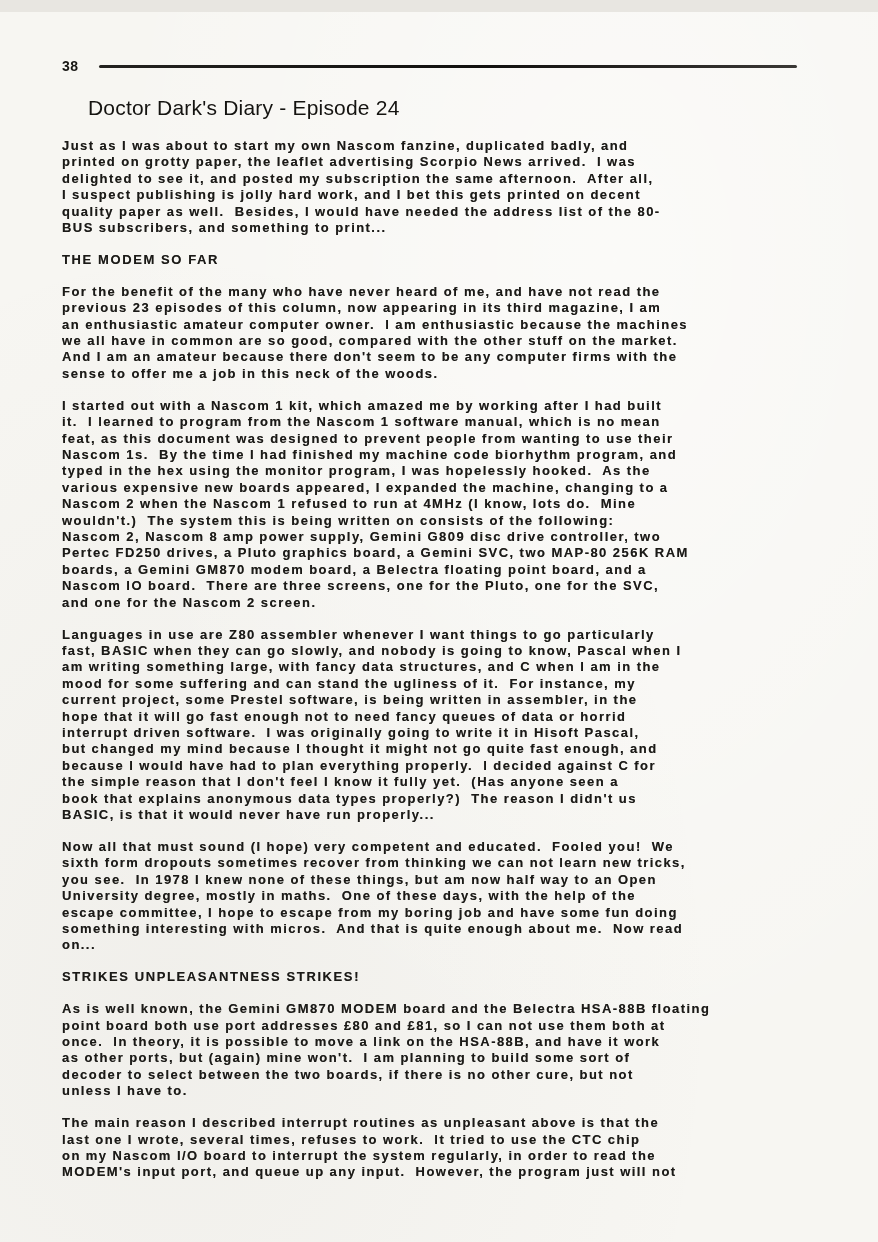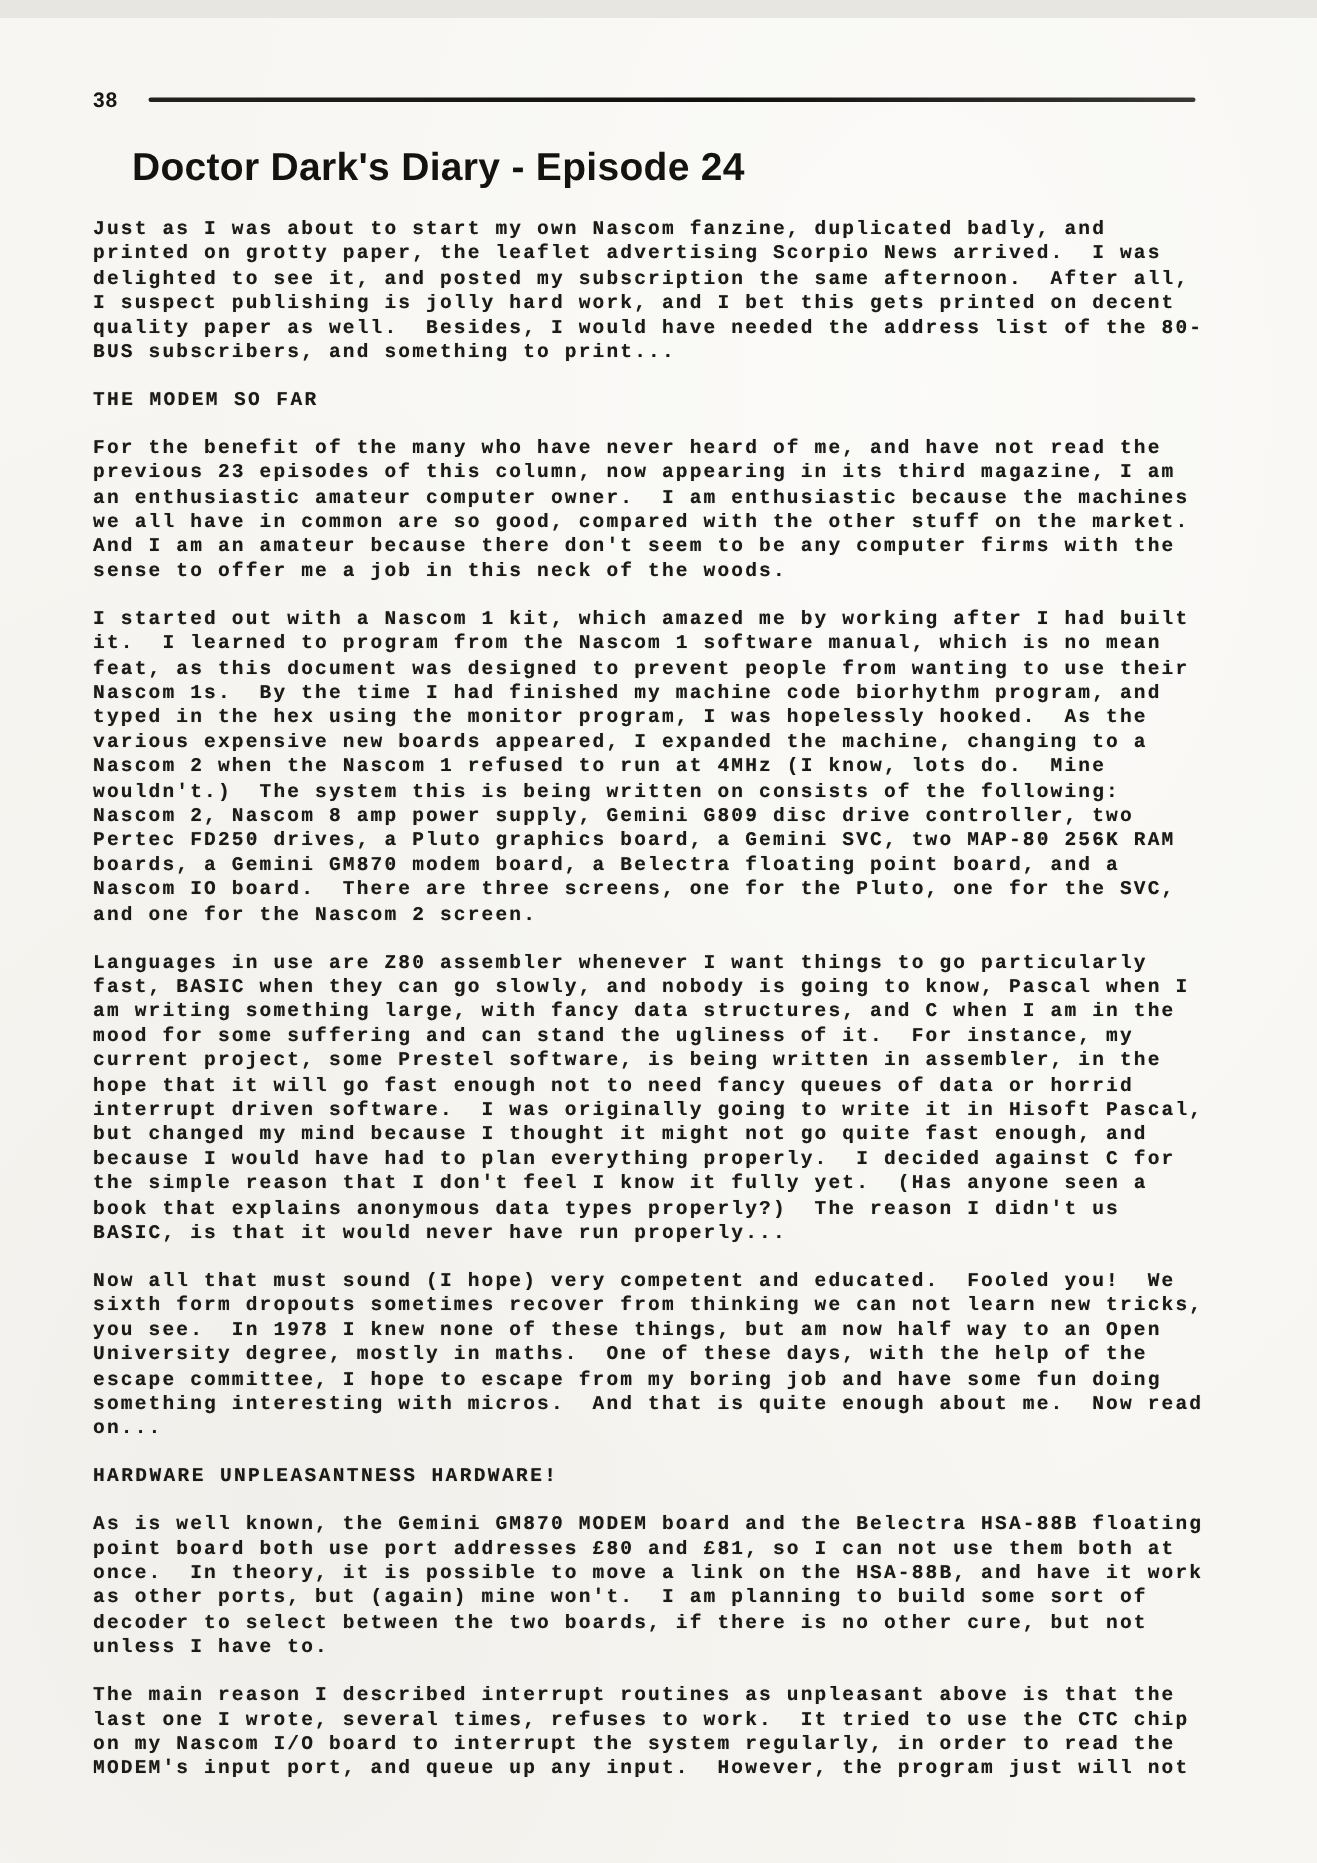--- a/index.html
+++ b/index.html
@@ -33,31 +33,31 @@
   .header-rule {
     width: 698px;
     height: 3px;
     background: linear-gradient(to right, #23221f, #11100e 55%, #3a3835);
     margin-left: 20px;
     border-radius: 2px;
   }
   .page-title {
     margin: 22px 0 0 26px;
     font-family: "Liberation Sans", sans-serif;
-    font-weight: bold;
-    font-size: 26px;
+    font-weight: normal;
+    font-size: 21px;
     letter-spacing: 0.2px;
     color: #141310;
   }
   .article {
     margin-top: 18px;
     width: 758px;
   }
   .para, .heading {
-    font-family: Liberation Mono, monospace;
+    font-family: Liberation Sans, sans-serif;
     font-weight: bold;
     font-size: 13px;
     line-height: 16.4px;
     letter-spacing: 1.45px;
     color: #1b1a17;
     text-shadow: 0 0 0.5px rgba(27,26,23,0.55);
     white-space: pre-wrap;
     margin: 0 0 15.5px 0;
   }
   .heading {
@@ -115,21 +115,21 @@
 the simple reason that I don't feel I know it fully yet.  (Has anyone seen a
 book that explains anonymous data types properly?)  The reason I didn't us
 BASIC, is that it would never have run properly...</p>
     <p class="para">Now all that must sound (I hope) very competent and educated.  Fooled you!  We
 sixth form dropouts sometimes recover from thinking we can not learn new tricks,
 you see.  In 1978 I knew none of these things, but am now half way to an Open
 University degree, mostly in maths.  One of these days, with the help of the
 escape committee, I hope to escape from my boring job and have some fun doing
 something interesting with micros.  And that is quite enough about me.  Now read
 on...</p>
-    <h2 class="heading">HARDWARE UNPLEASANTNESS HARDWARE!</h2>
+    <h2 class="heading">STRIKES UNPLEASANTNESS STRIKES!</h2>
     <p class="para">As is well known, the Gemini GM870 MODEM board and the Belectra HSA-88B floating
 point board both use port addresses £80 and £81, so I can not use them both at
 once.  In theory, it is possible to move a link on the HSA-88B, and have it work
 as other ports, but (again) mine won't.  I am planning to build some sort of
 decoder to select between the two boards, if there is no other cure, but not
 unless I have to.</p>
     <p class="para">The main reason I described interrupt routines as unpleasant above is that the
 last one I wrote, several times, refuses to work.  It tried to use the CTC chip
 on my Nascom I/O board to interrupt the system regularly, in order to read the
 MODEM's input port, and queue up any input.  However, the program just will not</p>

